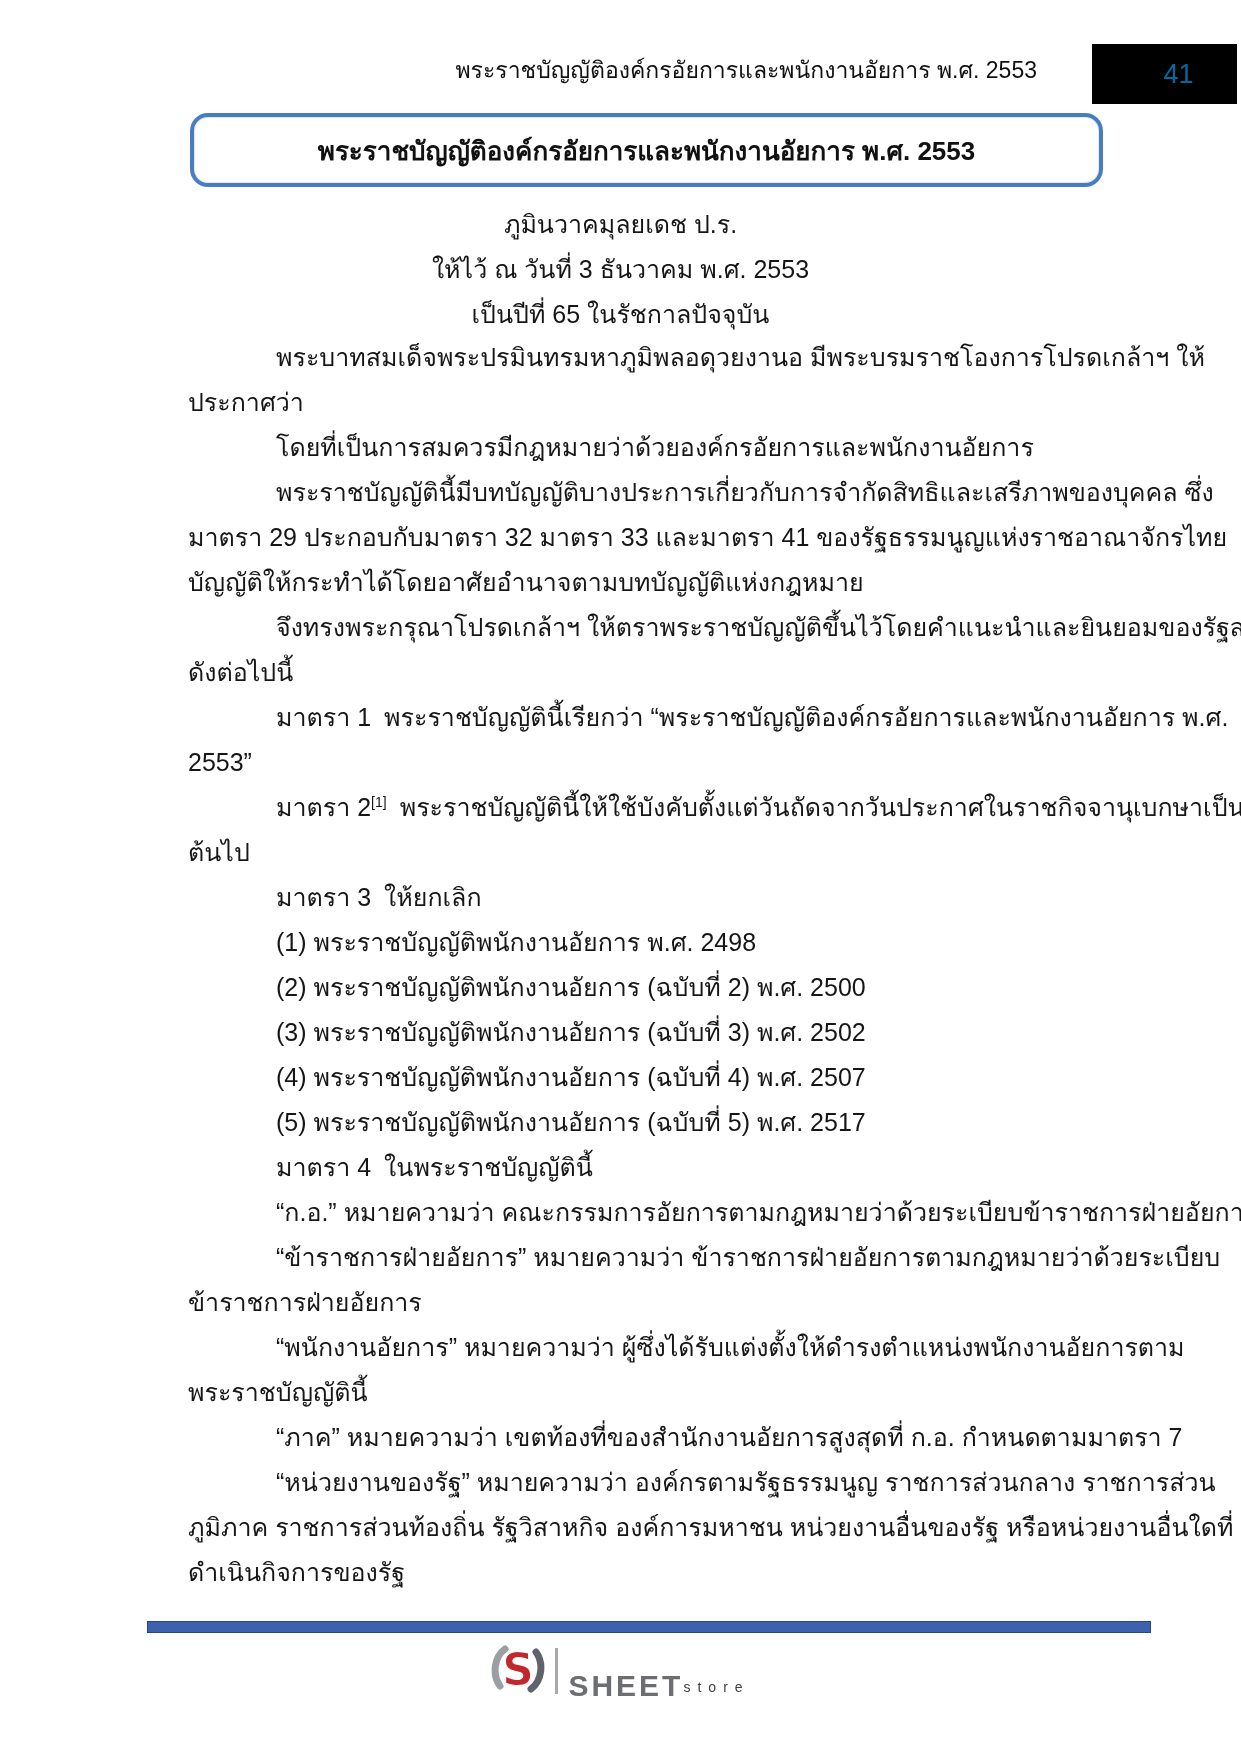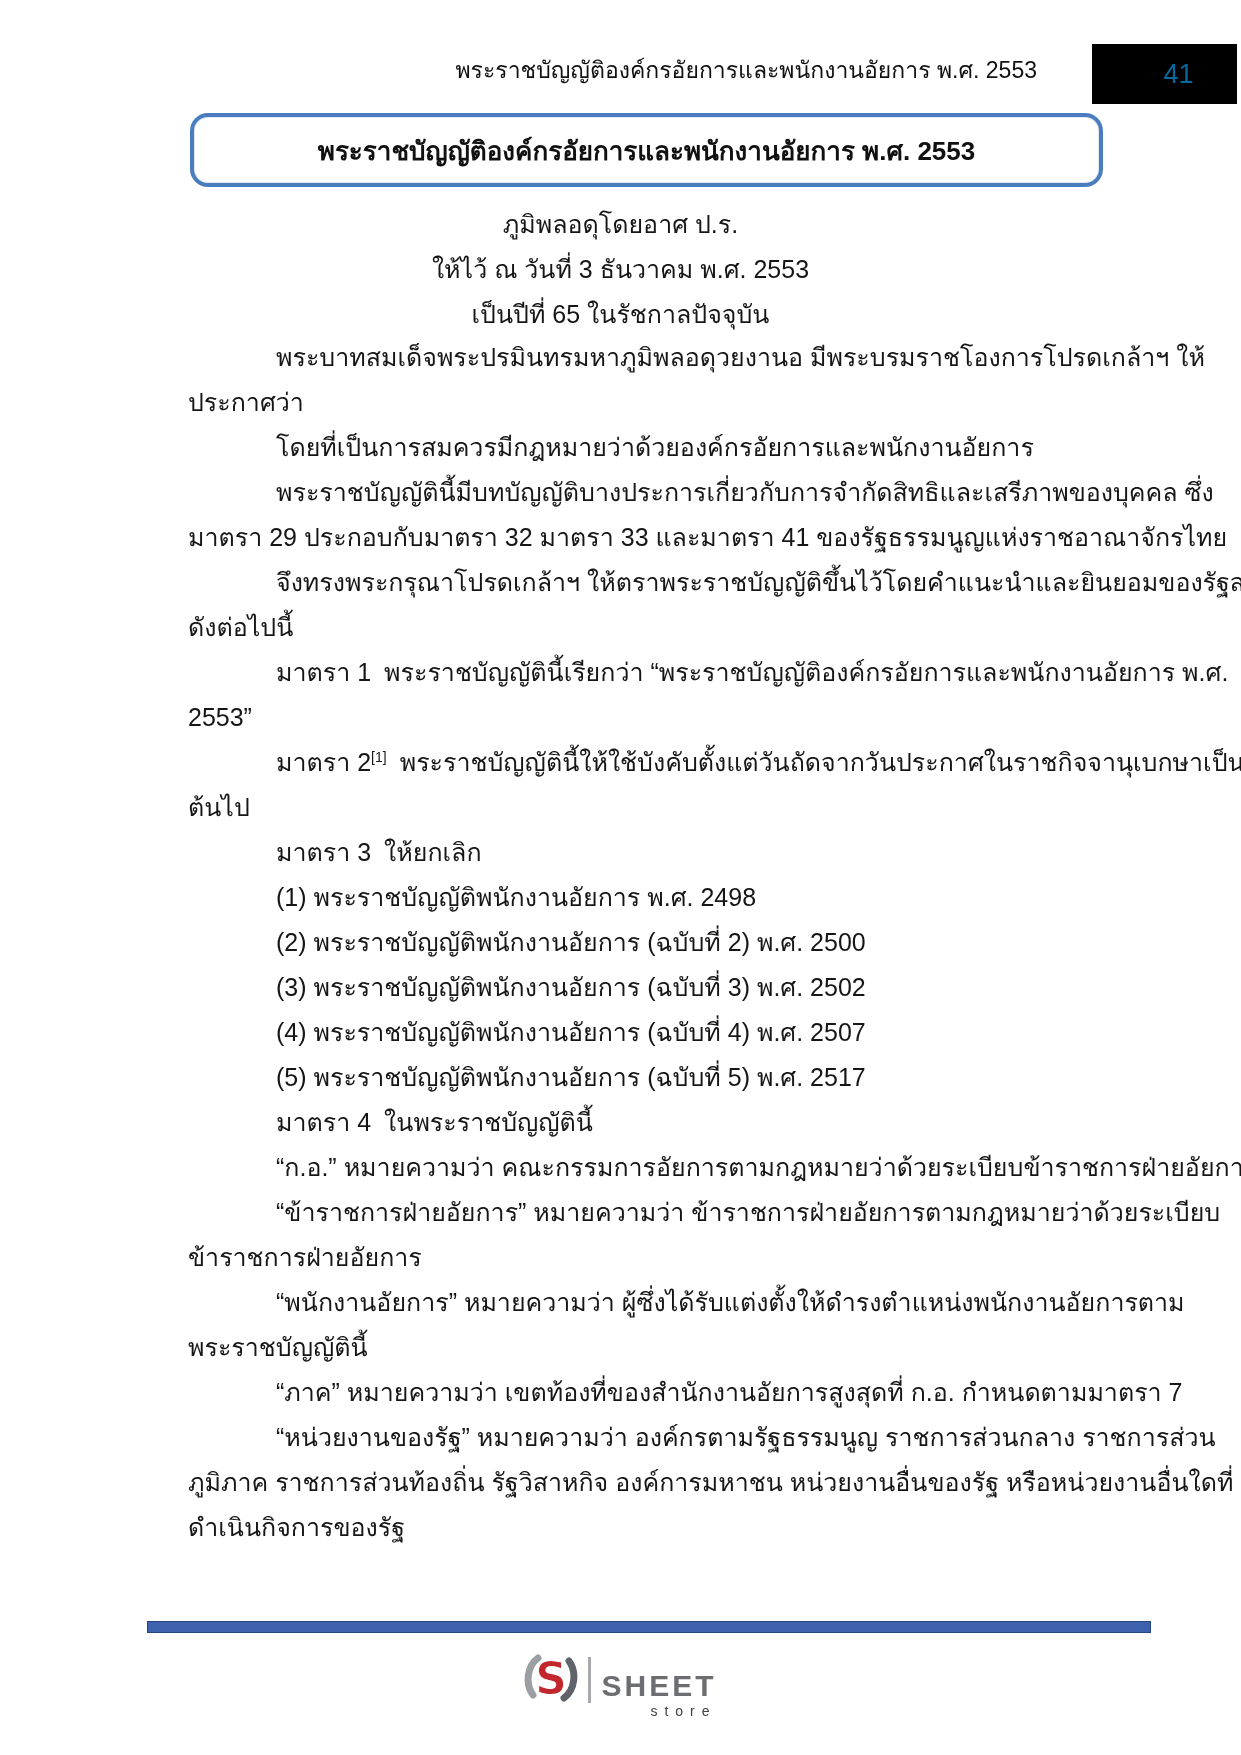--- a/index.html
+++ b/index.html
@@ -45,21 +45,21 @@
   .line sup { font-size:14px; font-weight:400; line-height:0; }
   .footer-bar {
     position:absolute; top:1621px; left:147px; width:1004px; height:12px;
     background:#3e61ae; border:1px solid #27477f; box-sizing:border-box;
   }
   .footer {
     position:absolute; top:1640px; left:0; width:1241px;
     display:flex; align-items:center; justify-content:center; gap:10px;
   }
   .logo-sep { width:3px; height:46px; background:#a7a9ac; }
-  .logo-text { display:flex; flex-direction:column; align-items:flex-end;margin-top:31px; }
+  .logo-text { display:flex; flex-direction:row; align-items:center;margin-top:31px; }
   .logo-name {
     font-size:30px; font-weight:700; color:#6d6e71; letter-spacing:3px; line-height:30px;
   }
   .logo-sub {
     font-size:14px; color:#404040; letter-spacing:7px; line-height:16px; margin-top:2px;
   }
 </style>
 </head>
 <body>
 
@@ -67,37 +67,38 @@
 
   <div class="header-title">พระราชบัญญัติองค์กรอัยการและพนักงานอัยการ พ.ศ. 2553</div>
 
   <div class="page-number">41</div>
 
   <div class="title-box">
     <span>พระราชบัญญัติองค์กรอัยการและพนักงานอัยการ พ.ศ. 2553</span>
   </div>
 
   <div class="preamble">
-    <div class="p-line">ภูมิพลอดุโดยอาศ ป.ร.</div>
+    <div class="p-line">ภูมินวาคมุลยเดช ป.ร.</div>
     <div class="p-line">ให้ไว้ ณ วันที่ 3 ธันวาคม พ.ศ. 2553</div>
     <div class="p-line">เป็นปีที่ 65 ในรัชกาลปัจจุบัน</div>
   </div>
 
   <div class="doc-body">
 
       <div class="line indent"><span class="t">พระบาทสมเด็จพระปรมินทรมหาภูมิพลอดุวยงานอ มีพระบรมราชโองการโปรดเกล้าฯ ให้</span></div>
 
       <div class="line"><span class="t">ประกาศว่า</span></div>
 
       <div class="line indent"><span class="t">โดยที่เป็นการสมควรมีกฎหมายว่าด้วยองค์กรอัยการและพนักงานอัยการ</span></div>
 
       <div class="line indent"><span class="t">พระราชบัญญัตินี้มีบทบัญญัติบางประการเกี่ยวกับการจำกัดสิทธิและเสรีภาพของบุคคล ซึ่ง</span></div>
 
       <div class="line"><span class="t">มาตรา 29 ประกอบกับมาตรา 32 มาตรา 33 และมาตรา 41 ของรัฐธรรมนูญแห่งราชอาณาจักรไทย</span></div>
 
+      <div class="line"><span class="t">บัญญัติให้กระทำได้โดยอาศัยอำนาจตามบทบัญญัติแห่งกฎหมาย</span></div>
 
       <div class="line indent"><span class="t">จึงทรงพระกรุณาโปรดเกล้าฯ ให้ตราพระราชบัญญัติขึ้นไว้โดยคำแนะนำและยินยอมของรัฐสภา</span></div>
 
       <div class="line"><span class="t">ดังต่อไปนี้</span></div>
 
       <div class="line indent"><span class="b">มาตรา 1</span><span class="t">พระราชบัญญัตินี้เรียกว่า “พระราชบัญญัติองค์กรอัยการและพนักงานอัยการ พ.ศ.</span></div>
 
       <div class="line"><span class="t">2553”</span></div>
 
       <div class="line indent"><span class="b">มาตรา 2</span><sup>[1]</sup><span class="t">พระราชบัญญัตินี้ให้ใช้บังคับตั้งแต่วันถัดจากวันประกาศในราชกิจจานุเบกษาเป็น</span></div>

